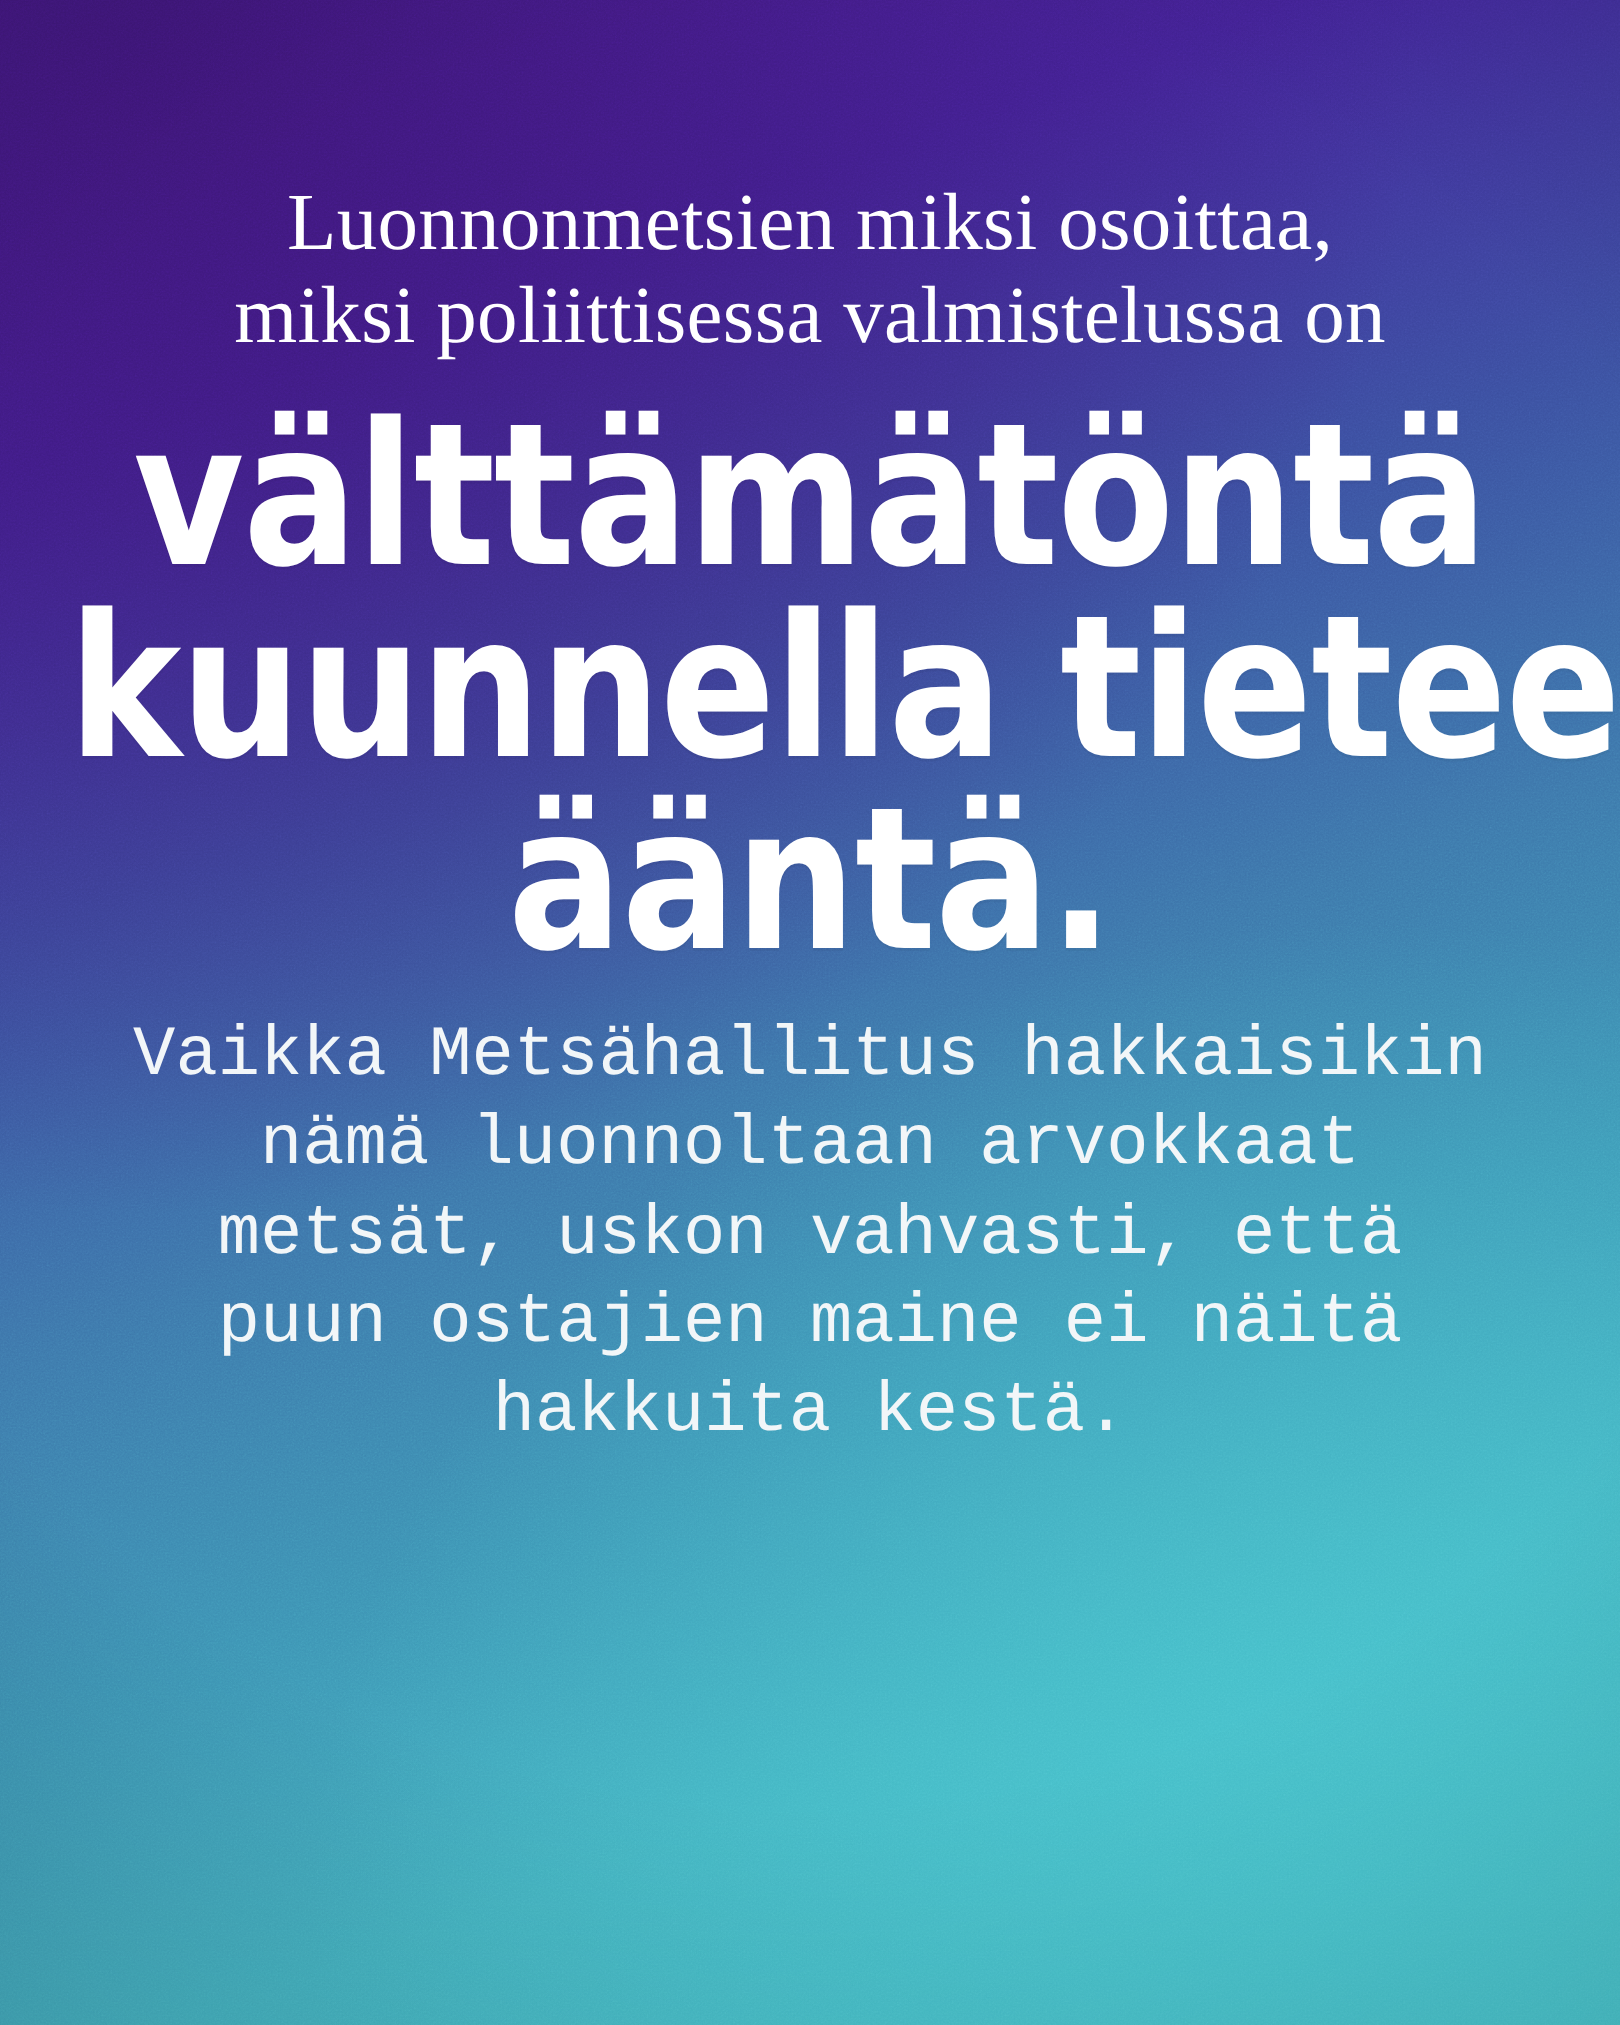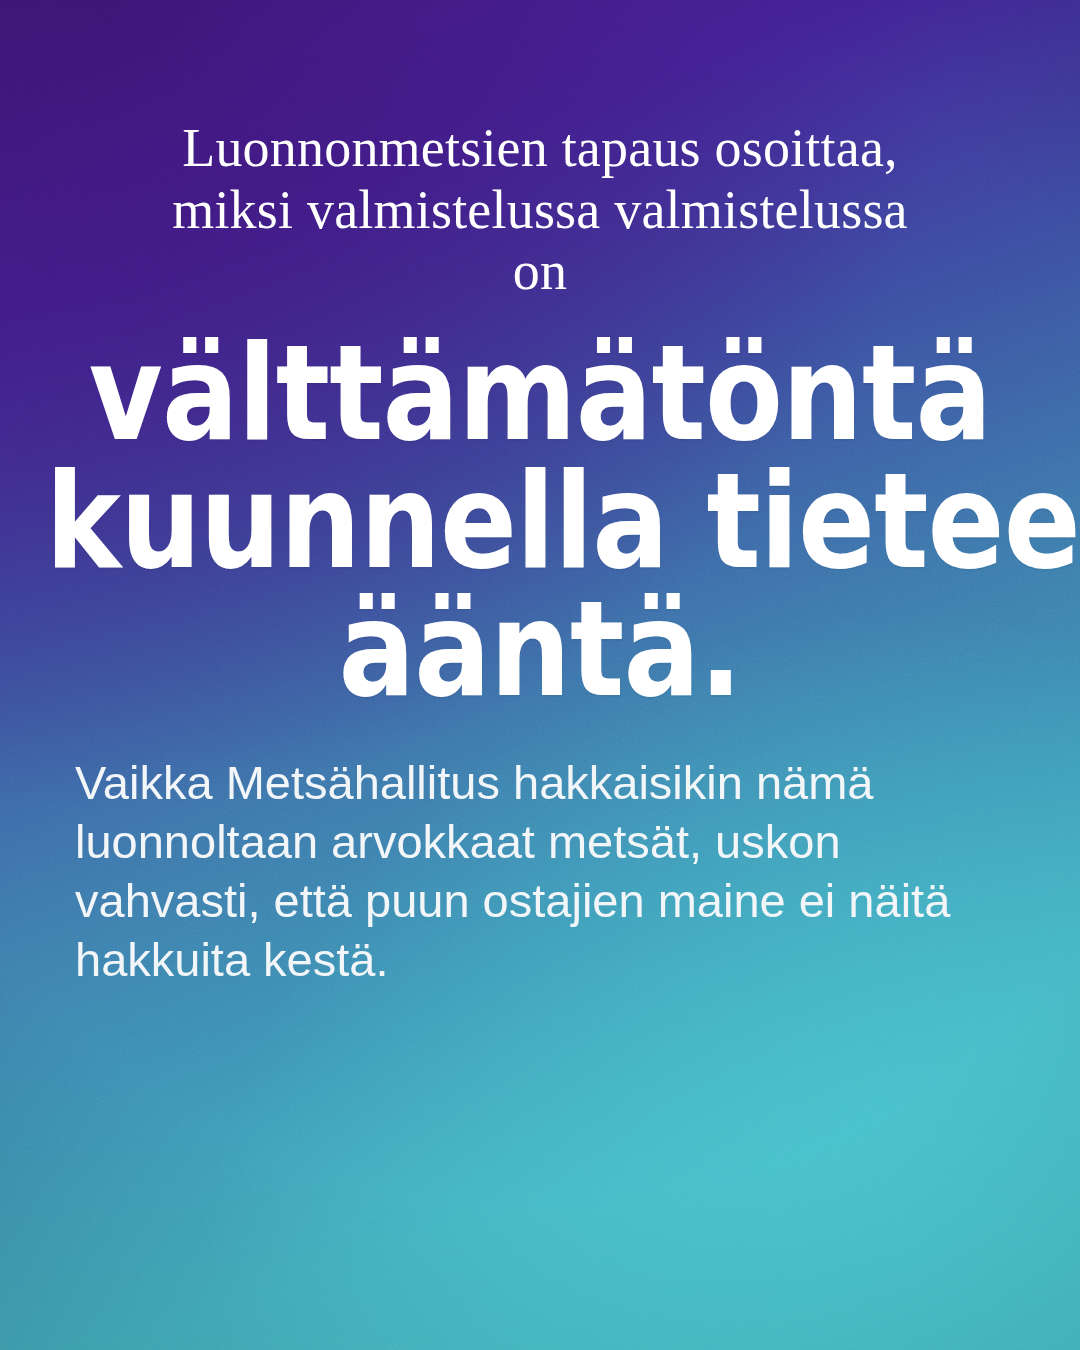--- a/index.html
+++ b/index.html
@@ -70,26 +70,26 @@
     transform: scaleX(0.86);
     transform-origin: center top;
     width: 1150px;
     text-shadow: 0 2px 0 rgba(0,0,0,0.04);
   }
   .headline .line {
     display: block;
     white-space: nowrap;
   }
   .subtext {
-    margin-top: 40px;
+    margin-top: 24px;
     color: #f2f6f8;
-    font-family: Liberation Sans, sans-serif;
+    font-family: Liberation Mono, monospace;
     font-size: 47px;
     line-height: 1.26;
-    text-align: left;
+    text-align: center;
     max-width: 930px;
     font-weight: 400;
   }
 </style>
 </head>
 <body>
 
 <div id="poster">
 
   <svg id="grain" xmlns="http://www.w3.org/2000/svg" width="1080" height="1350" preserveAspectRatio="none">
@@ -97,21 +97,21 @@
       <feTurbulence type="fractalNoise" baseFrequency="0.85" numOctaves="3" stitchTiles="stitch"></feTurbulence>
       <feColorMatrix type="saturate" values="0"></feColorMatrix>
     </filter>
     <rect width="100%" height="100%" filter="url(#noiseFilter)"></rect>
   </svg>
 
   <div id="vignette"></div>
 
   <div id="content">
 
-    <div class="kicker">Luonnonmetsien tapaus osoittaa, miksi valmistelussa valmistelussa on</div>
+    <div class="kicker">Luonnonmetsien miksi osoittaa, miksi poliittisessa valmistelussa on</div>
 
     <div class="headline">
       <span class="line">välttämätöntä</span>
       <span class="line">kuunnella tieteen</span>
       <span class="line">ääntä.</span>
     </div>
 
     <div class="subtext">Vaikka Metsähallitus hakkaisikin nämä luonnoltaan arvokkaat metsät, uskon vahvasti, että puun ostajien maine ei näitä hakkuita kestä.</div>
 
   </div>

